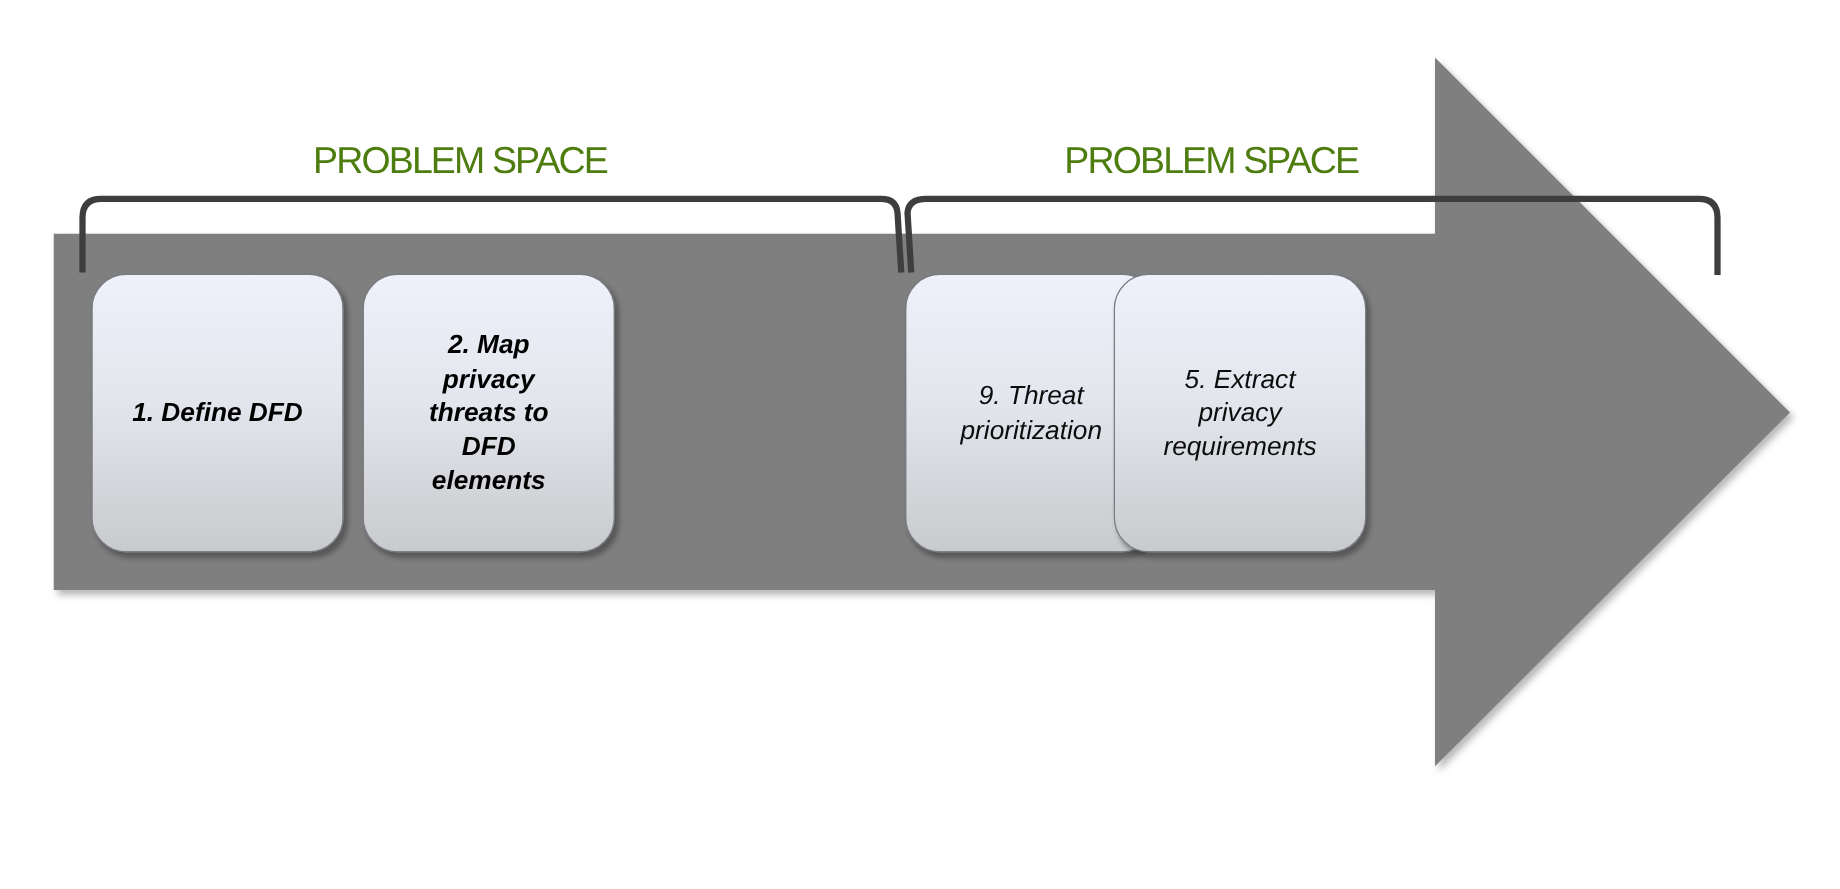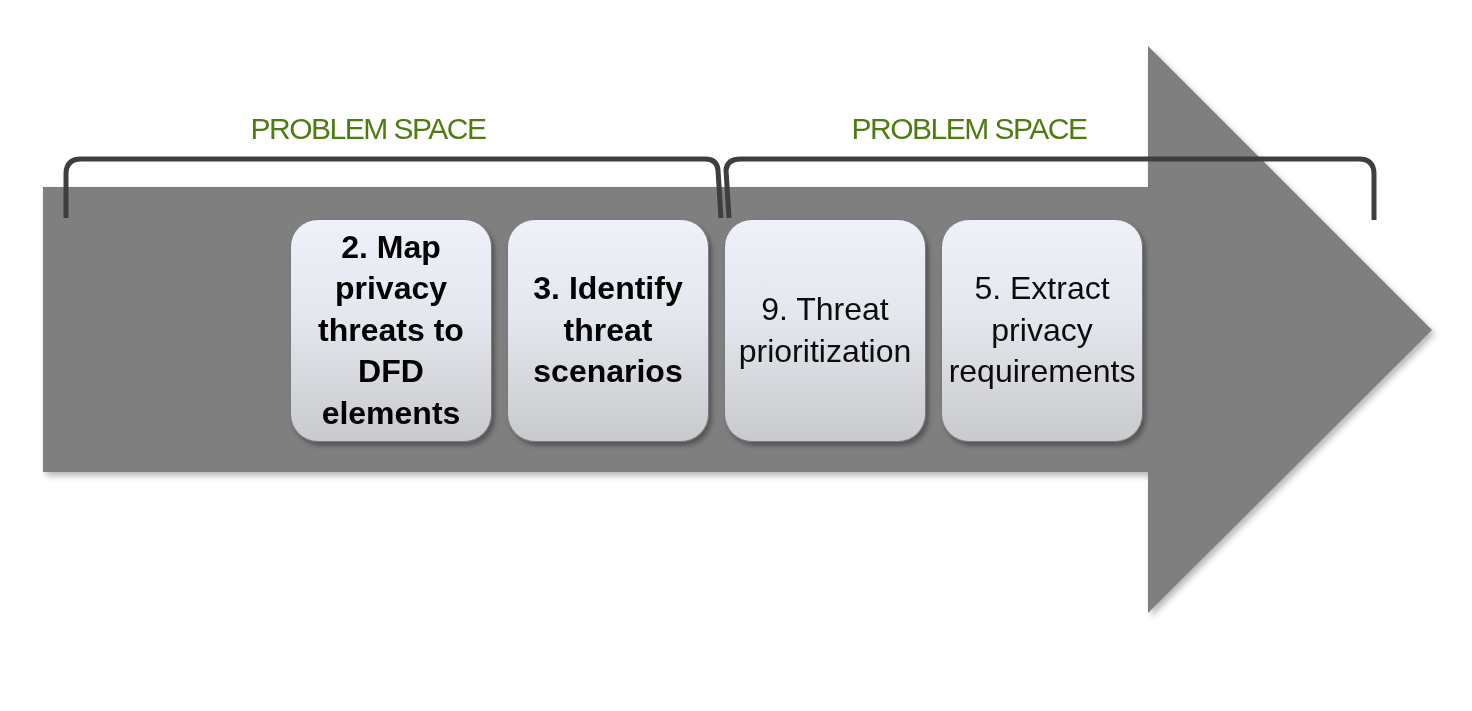--- a/index.html
+++ b/index.html
@@ -55,68 +55,67 @@
     border: 1px solid #787b82;
     background: linear-gradient(180deg, #eef1f9 0%, #e3e6ed 45%, #c9cacd 100%);
     box-shadow: 3px 4px 4px rgba(40,40,40,0.45);
     display: flex;
     align-items: center;
     justify-content: center;
     text-align: center;
     padding: 8px 14px;
   }
   .step-box .step-label {
-    font-size: 32px;
+    font-size: 21px;
     line-height: 1.3;
     color: #0c0c0c;
     white-space: pre-line;
+    font-style: italic;
   }
   .step-box.bold .step-label {
     font-weight: bold;
     color: #000000;
   }
   .box-1 { left: 73px; }
   .box-2 { left: 290px; }
   .box-3 { left: 507px; }
   .box-4 { left: 724px; }
-  .box-5 { left: 941px; }
+  .box-5 { left: 891px; }
   .box-6 { left: 1158px; }
 </style>
 </head>
 <body>
 
 <div class="canvas">
 
   <svg class="diagram-svg" viewBox="0 0 1472 711" xmlns="http://www.w3.org/2000/svg">
 
     <polygon class="arrow-shape" points="43,187 1148,187 1148,46 1432,330 1148,613 1148,472 43,472"></polygon>
 
     <path class="bracket" d="M 66 218 L 66 174 Q 66 159 81 159 L 705 159 Q 717 159 718 170 L 721 218"></path>
 
     <path class="bracket" d="M 729 218 L 726 170 Q 727 159 741 159 L 1359 159 Q 1374 159 1374 174 L 1374 220"></path>
   </svg>
 
   <div class="phase-label problem">PROBLEM SPACE</div>
 
   <div class="phase-label solution">PROBLEM SPACE</div>
 
+  <div class="step-box bold box-1">
+    <span class="step-label">1. Define DFD</span>
+  </div>
 
   <div class="step-box bold box-2">
     <span class="step-label">2. Map
 privacy
 threats to
 DFD
 elements</span>
   </div>
 
-  <div class="step-box bold box-3">
-    <span class="step-label">3. Identify
-threat
-scenarios</span>
-  </div>
 
   <div class="step-box box-4">
     <span class="step-label">9. Threat
 prioritization</span>
   </div>
 
   <div class="step-box box-5">
     <span class="step-label">5. Extract
 privacy
 requirements</span>

